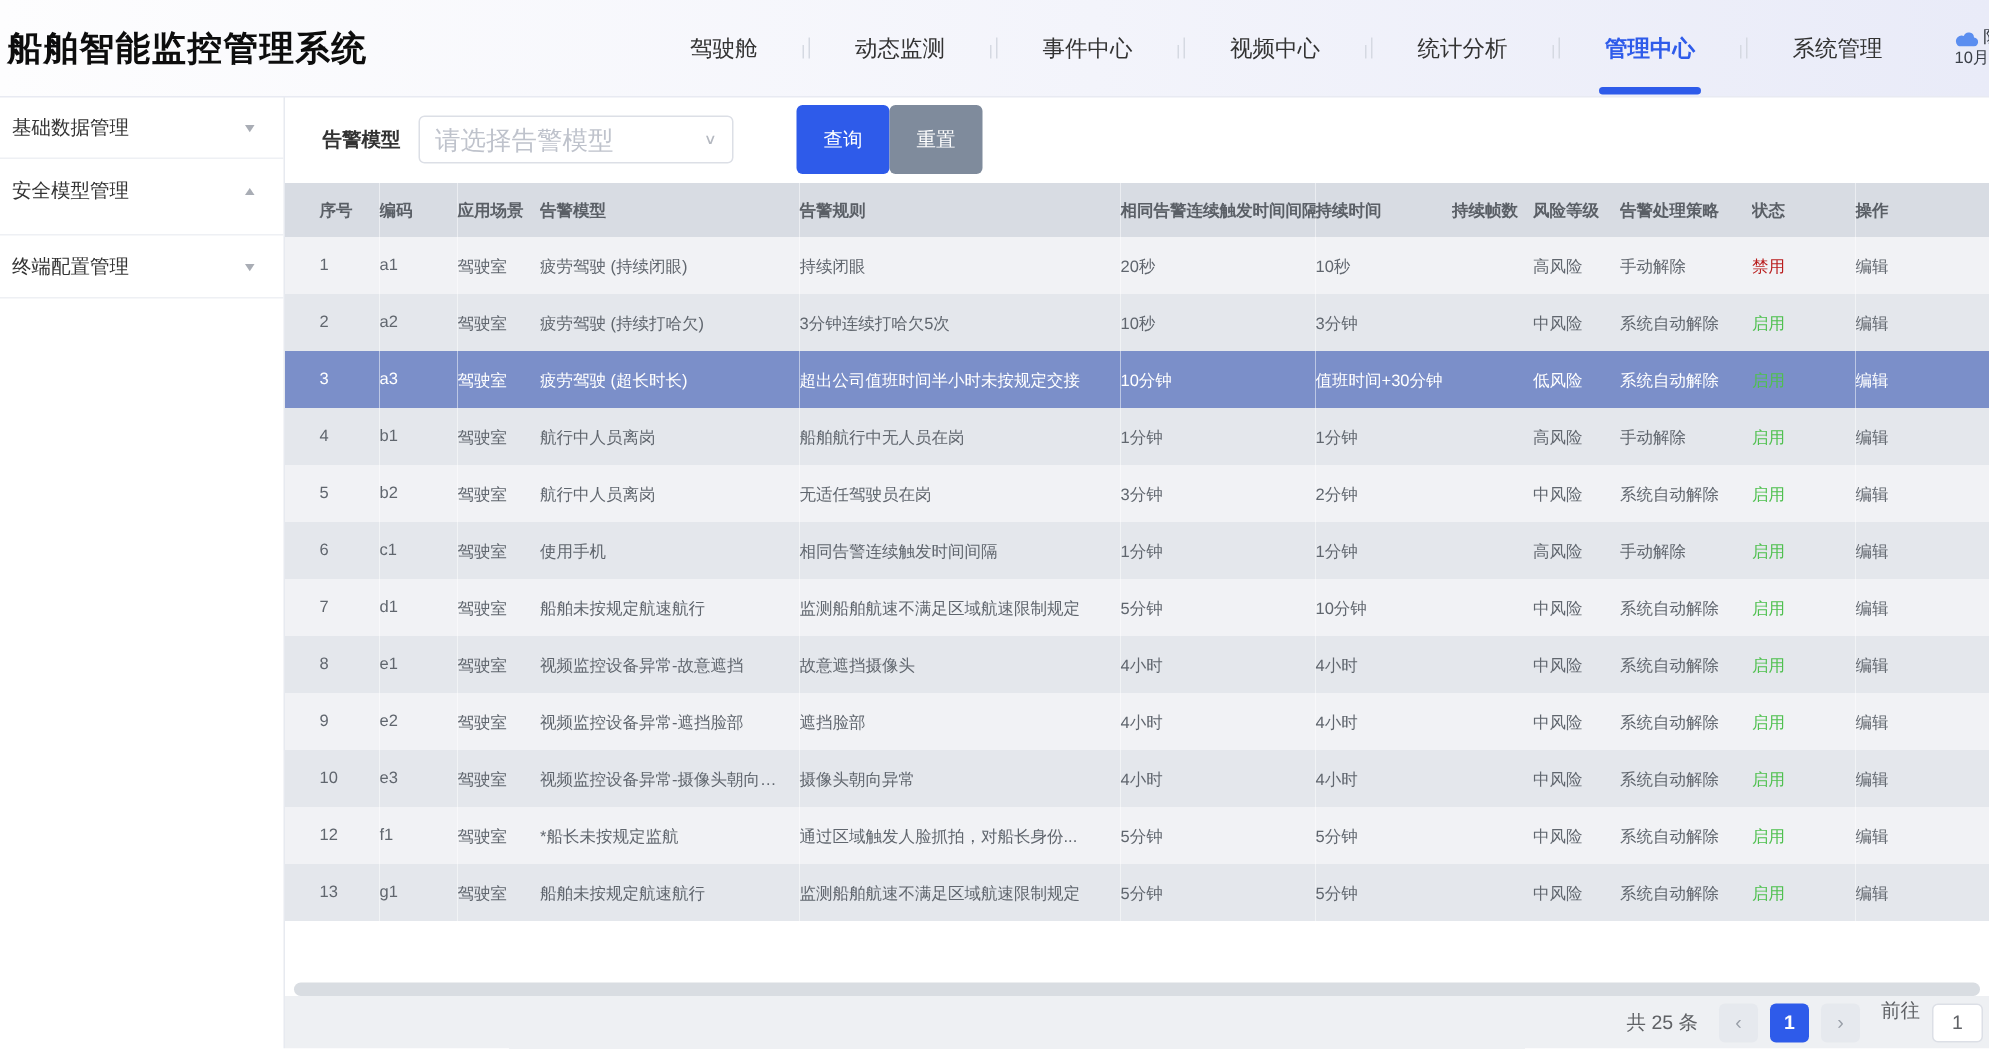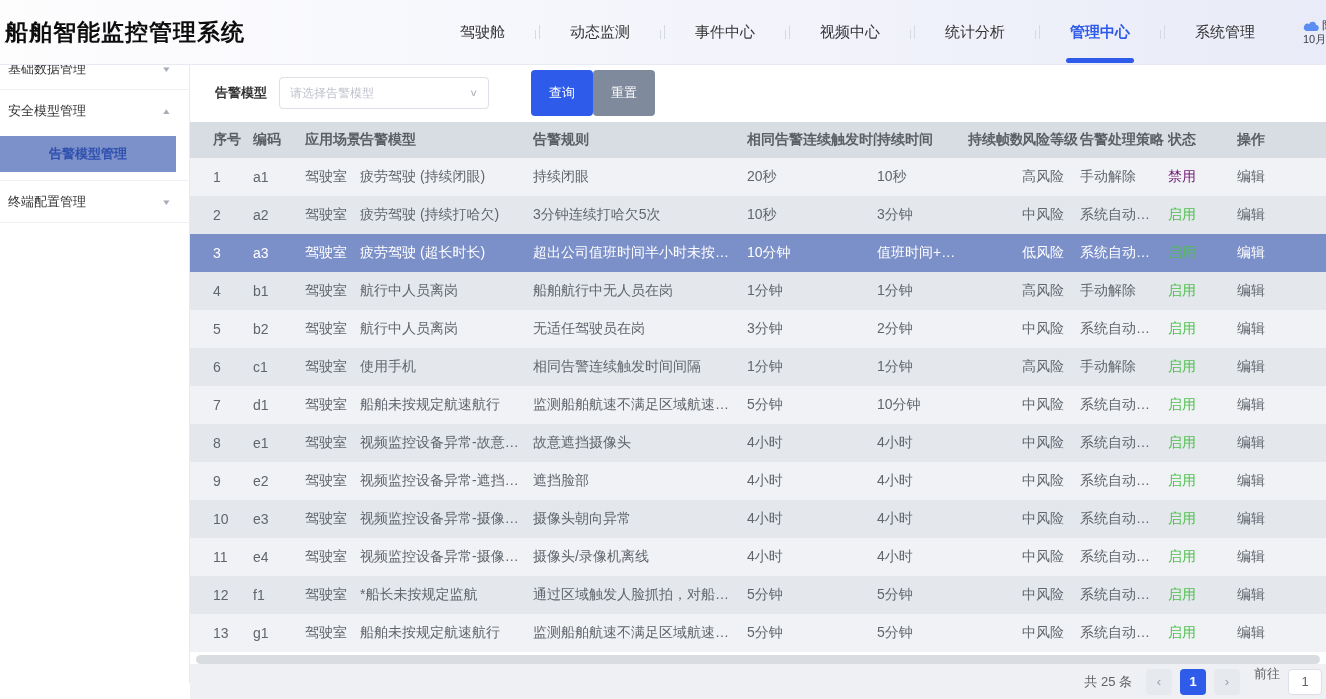--- a/index.html
+++ b/index.html
@@ -18,58 +18,58 @@
   .nav-item.active .underline { position:absolute; left:50%; transform:translateX(-50%); bottom:-13px;
     width:68px; height:5px; border-radius:3px; background:#2e5bea; }
   .nav-sep { display:flex; align-items:flex-end; gap:3px; }
   .nav-sep i { display:block; width:1px; background:#d5d9e2; }
   .nav-sep i:first-child { height:9px; }
   .nav-sep i:last-child { height:14px; }
   .weather { margin-left:18px; font-size:11px; color:#3a3f47; line-height:14px; white-space:nowrap; }
   .weather .line1 { display:flex; align-items:center; gap:3px; }
 
   
-  .sidebar { position:absolute; top:48px; left:0; width:190px; height:635px; background:#fff;
+  .sidebar { position:absolute; top:64px; left:0; width:190px; height:635px; background:#fff;
     border-right:1px solid #e7eaf0; z-index:4; }
   .side-group { display:flex; align-items:center; justify-content:space-between; height:42px;
     padding:0 18px 0 8px; font-size:13px; color:#333; border-bottom:1px solid #eef0f4; cursor:pointer; }
   .side-arrow { font-size:9px; color:#a9adb5; transform:scale(1.2,0.9); }
   .sub-item { width:176px; height:36px; display:flex; align-items:center; justify-content:center;
     font-size:13px; margin:2px 0; cursor:pointer; }
   .sub-item.selected { background:#7c90ca; color:#3050ae; font-weight:bold; }
   .sub-item.normal { background:#efefef; color:#555; }
   .side-children { border-bottom:1px solid #eef0f4; padding:2px 0 6px 0; }
 
   
   .main { position:absolute; top:64px; left:190px; width:1136px; height:635px; background:#fff; }
 
   .filter-bar { display:flex; align-items:center; height:58px; padding-left:25px; background:#fff; }
   .filter-label { font-size:13px; font-weight:bold; color:#333; margin-right:12px; }
   .select { width:210px; height:32px; border:1px solid #dcdfe6; border-radius:4px; background:#fff;
     display:flex; align-items:center; justify-content:space-between; padding:0 10px; cursor:pointer; }
-  .select .ph { font-size:12px; color:#bfc3cc; }
+  .select .ph { font-size:17px; color:#bfc3cc; }
   .select .caret { font-size:12px; color:#b4b8c0; transform:scaleY(0.8); }
   .btn { height:46px; border:none; border-radius:4px; font-size:13px; color:#fff; cursor:pointer;
     font-family:inherit; padding:0 18px; }
   .btn-primary { background:#2e5bea; margin-left:42px; }
   .btn-plain { background:#7f8b9c; }
 
   
-  table { border-collapse:collapse; table-layout:fixed; width:1136px; font-size:14px;padding-left:32px; }
+  table { border-collapse:collapse; table-layout:fixed; width:1136px; font-size:11px;padding-left:32px; }
   thead th { height:36px; background:#d8dce3; color:#5a5f66; font-weight:bold; text-align:left;
     padding:0 6px 0 0; white-space:nowrap; overflow:hidden; }
   tbody td { height:38px; color:#60666e; padding:0 6px 0 0; white-space:nowrap; overflow:hidden;
     text-overflow:ellipsis; }
   th:first-child, td:first-child { padding-left:23px; }
   tbody tr:nth-child(odd)  { background:#f1f2f5; }
   tbody tr:nth-child(even) { background:#e4e7ec; }
   tbody tr.selected { background:#7b8fc9 !important; }
   tbody tr.selected td, tbody tr.selected a { color:#fff; }
   .status.success { color:#4fc04f; }
-  .status.danger  { color:#701a75;font-family:Liberation Serif, serif; }
+  .status.danger  { color:#b91c1c;font-family:Liberation Serif, serif; }
   tbody a { color:#60666e; text-decoration:none; cursor:pointer; }
 
   
   .hscroll { position:absolute; left:6px; top:591px; width:1124px; height:9px;
     background:#d9dde2; border-radius:5px; cursor:pointer; }
   .footer { position:absolute; left:0; top:600px; width:1136px; height:35px; background:#eef0f3;
     display:flex; align-items:center; justify-content:flex-end; padding-right:4px; font-size:13px; color:#606266; }
   .total { margin-right:10px;text-align:right; }
   .pg-btn { width:26px; height:26px; border-radius:4px; background:#e6e9ee; color:#9aa0a9;
     display:flex; align-items:center; justify-content:center; margin:0 4px; cursor:pointer; font-size:13px; }
@@ -137,21 +137,20 @@
   <div class="sidebar">
     <div class="side-group">
       <span>基础数据管理</span>
       <span class="side-arrow">▼</span>
     </div>
     <div class="side-group" style="border-bottom:none;gap:42px;">
       <span>安全模型管理</span>
       <span class="side-arrow">▲</span>
     </div>
     <div class="side-children">
-      <div class="sub-item selected">告警模型管理</div>
     </div>
     <div class="side-group">
       <span>终端配置管理</span>
       <span class="side-arrow">▼</span>
     </div>
   </div>
 
   <div class="main">
 
     <div class="filter-bar">
@@ -330,34 +329,20 @@
     <td>摄像头朝向异常</td>
     <td>4小时</td>
     <td>4小时</td>
     <td></td>
     <td>中风险</td>
     <td>系统自动解除</td>
     <td><span class="status success">启用</span></td>
     <td><a>编辑</a></td>
   </tr>
           <tr>
-    <td>11</td>
-    <td>e4</td>
-    <td>驾驶室</td>
-    <td>视频监控设备异常-摄像头离线</td>
-    <td>摄像头/录像机离线</td>
-    <td>4小时</td>
-    <td>4小时</td>
-    <td></td>
-    <td>中风险</td>
-    <td>系统自动解除</td>
-    <td><span class="status success">启用</span></td>
-    <td><a>编辑</a></td>
-  </tr>
-          <tr>
     <td>12</td>
     <td>f1</td>
     <td>驾驶室</td>
     <td>*船长未按规定监航</td>
     <td>通过区域触发人脸抓拍，对船长身份...</td>
     <td>5分钟</td>
     <td>5分钟</td>
     <td></td>
     <td>中风险</td>
     <td>系统自动解除</td>

